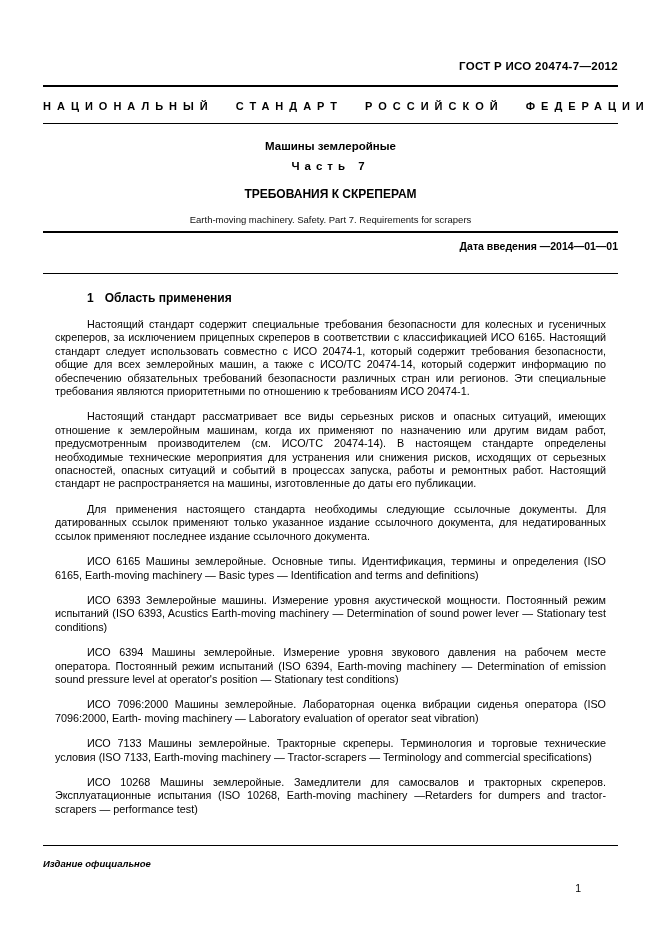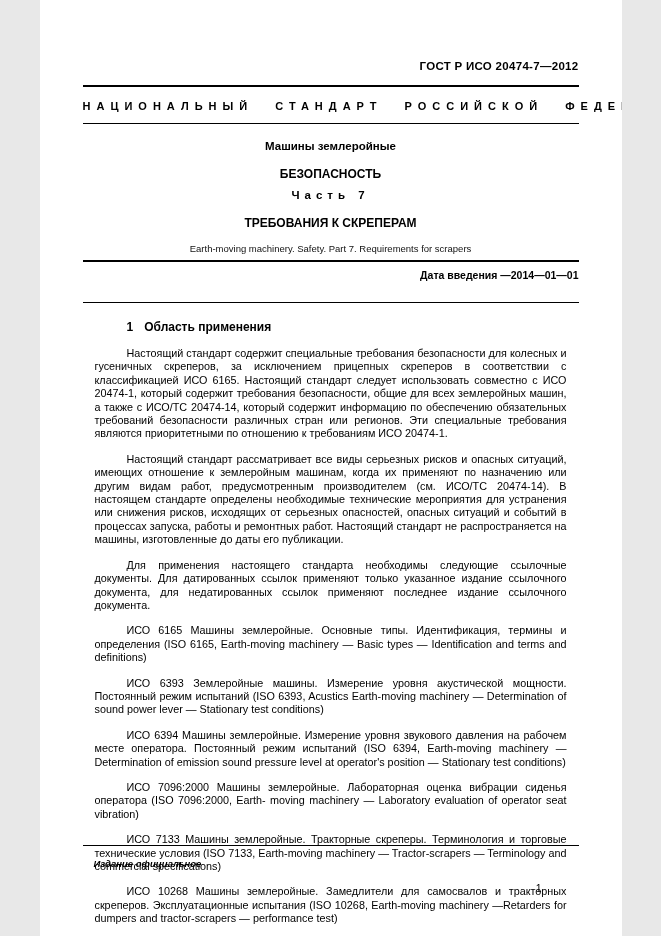--- a/index.html
+++ b/index.html
@@ -1,17 +1,17 @@
 <!DOCTYPE html>
 <html><head>
 <meta charset="utf-8">
 <style>
   html,body{margin:0;padding:0;background:#e8e8e8;}
   .page{
-    width:582px;height:936px;background:#ffffff;color:#000;
+    width:661px;height:936px;background:#ffffff;color:#000;
     position:relative;box-sizing:border-box;
     padding:60px 43px 0 43px;
     font-family:"Liberation Sans",sans-serif;
     overflow:hidden;margin:0 auto;
   }
   .doc-code{text-align:right;font-weight:bold;font-size:11.5px;letter-spacing:.3px;}
   .rule{border:0;border-top:1px solid #000;margin:0;}
   .rule-thick{border-top:2px solid #000;}
   .r1{margin-top:13px;}
   .national{
@@ -26,37 +26,36 @@
   .t-req{font-size:12px;margin-top:15px;}
   .t-eng{font-size:9.5px;font-weight:normal;margin-top:13px;margin-bottom:6px;color:#111;}
   .intro-date{text-align:right;font-weight:bold;font-size:10.5px;margin-top:7px;margin-bottom:21px;}
   .section-heading{font-size:12px;font-weight:bold;margin:17px 0 13px 44px;}
   .section-heading .num{margin-right:11px;}
   .body p{
     margin:12px;font-size:10.8px;line-height:13.4px;
     text-align:justify;text-indent:32px;
   }
   .footer-rule{position:absolute;left:43px;right:43px;bottom:90px;border:0;border-top:1px solid #000;margin:0;}
-  .edition{position:absolute;left:54px;bottom:67px;font-weight:bold;font-style:italic;font-size:9.5px;margin-top:28px;}
+  .edition{position:absolute;left:43px;bottom:67px;font-weight:bold;font-style:italic;font-size:9.5px;margin-top:28px;}
   .page-num{position:absolute;right:80px;bottom:42px;font-size:10.5px;}
 </style>
 </head>
 <body>
 
 <div class="page">
 
   <div class="doc-code">ГОСТ Р ИСО 20474-7—2012</div>
   <hr class="rule rule-thick r1">
 
   <div class="national">НАЦИОНАЛЬНЫЙ СТАНДАРТ РОССИЙСКОЙ ФЕДЕРАЦИИ</div>
   <hr class="rule r2">
 
   <div class="title-block">
     <div class="t-subject">Машины землеройные</div>
-    <div class="t-safety">БЕЗОПАСНОСТЬ</div>
     <div class="t-part">Часть 7</div>
     <div class="t-req">ТРЕБОВАНИЯ К СКРЕПЕРАМ</div>
     <div class="t-eng">Earth-moving machinery. Safety. Part 7. Requirements for scrapers</div>
   </div>
 
   <hr class="rule rule-thick">
 
   <div class="intro-date">Дата введения —2014—01—01</div>
   <hr class="rule">
 

